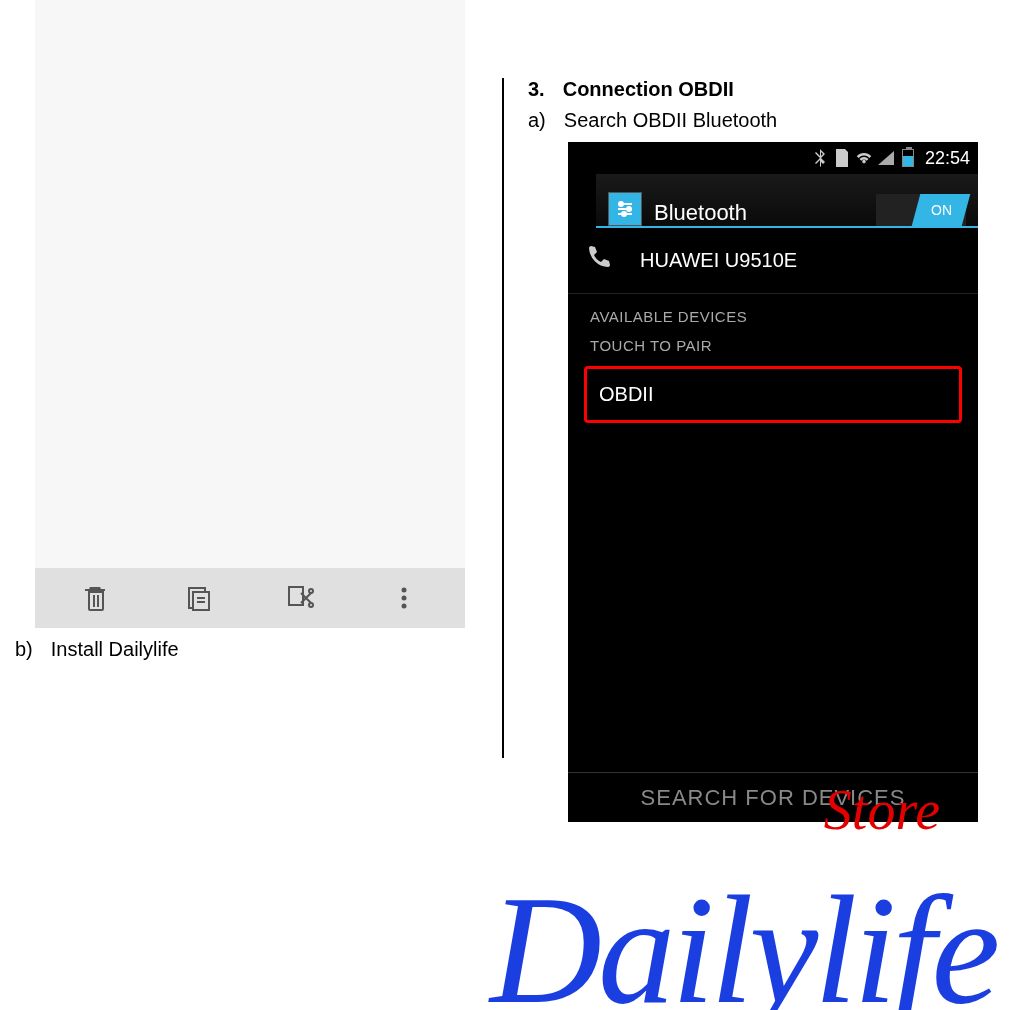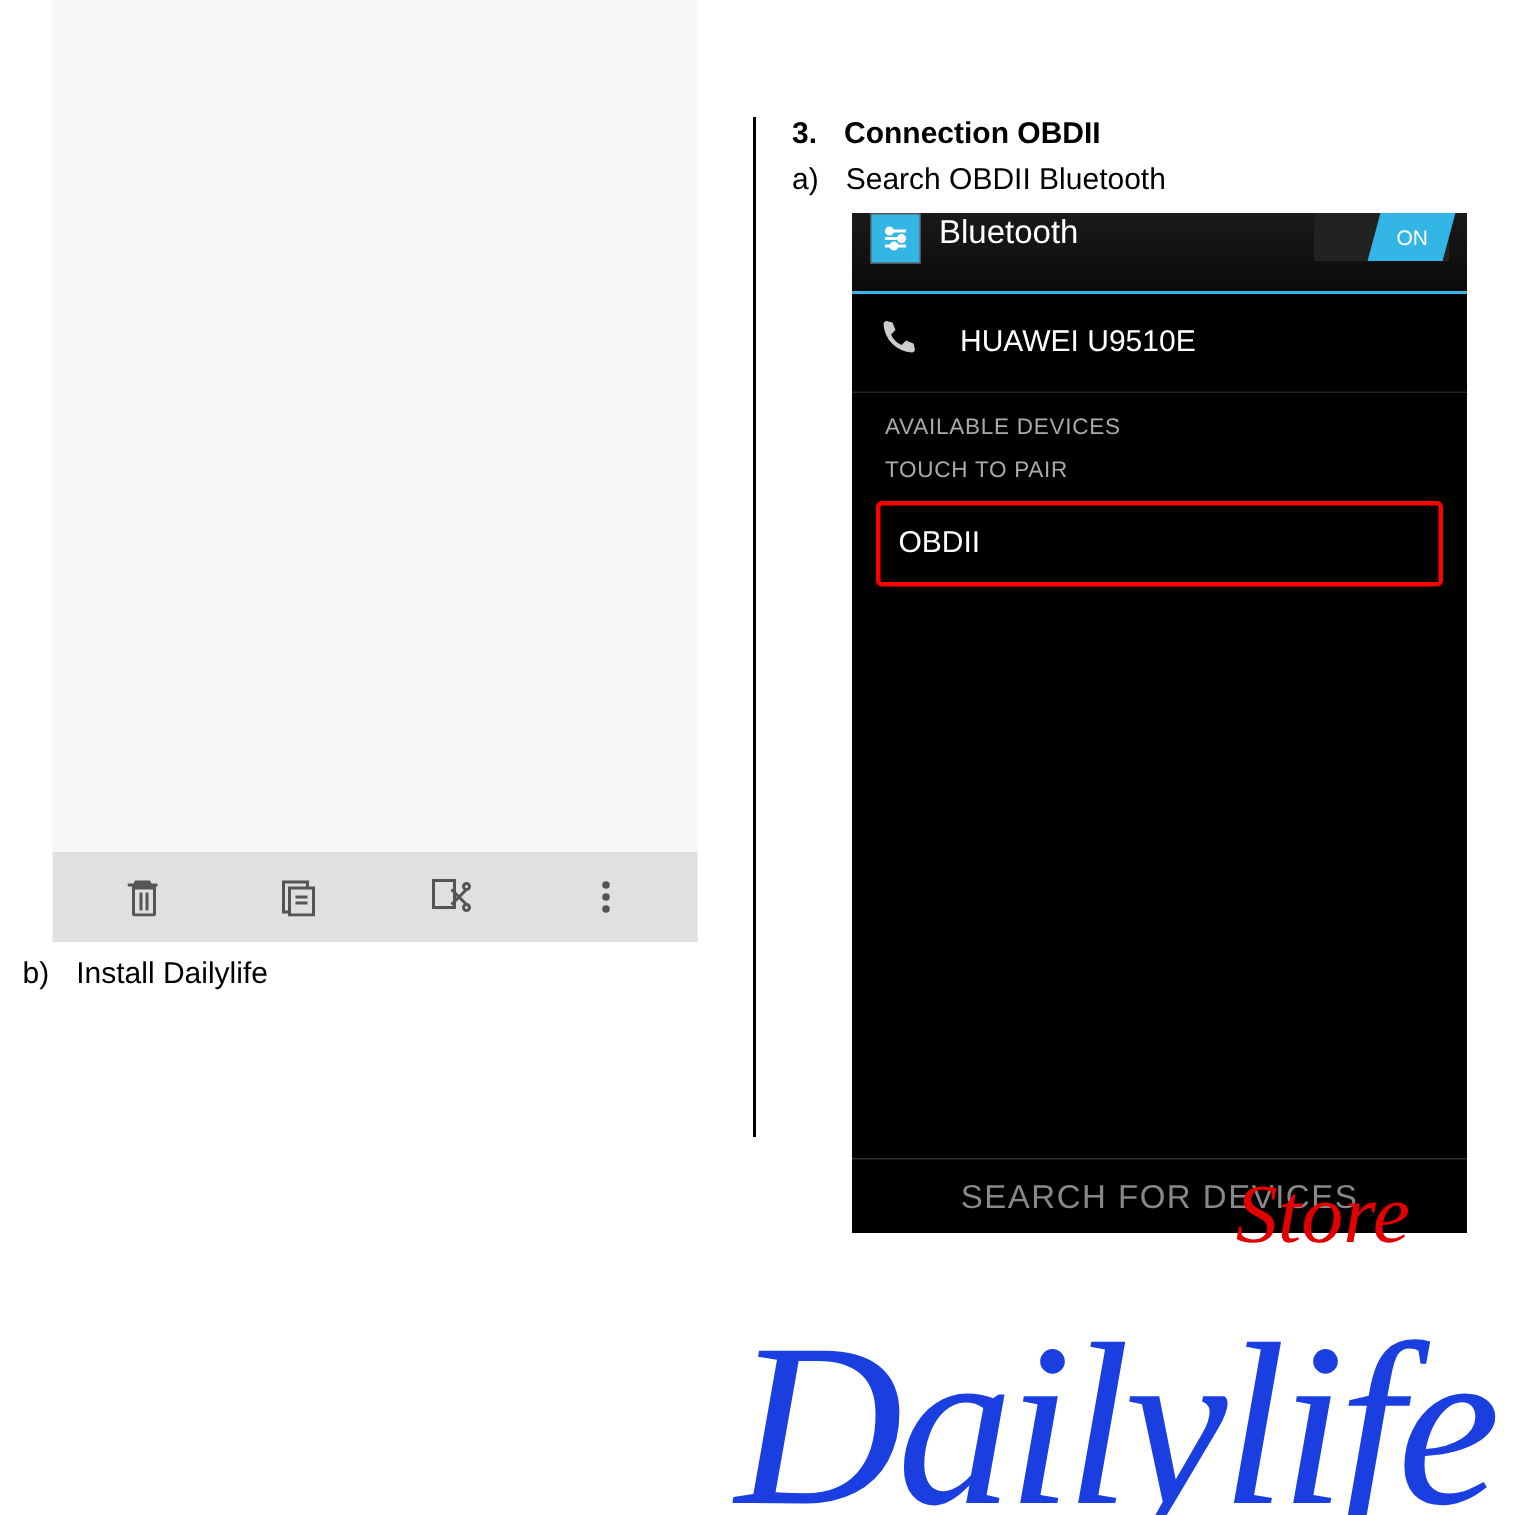--- a/index.html
+++ b/index.html
@@ -102,23 +102,24 @@
     justify-content: center;
     color: #ccc;
     font-size: 14px;
   }
   .status-time { color: #fff; font-size: 18px; margin-left: 4px; }
   .bt-header {
     height: 54px;
     background: linear-gradient(#1a1a1a, #0a0a0a);
     border-bottom: 2px solid #33b5e5;
     display: flex;
-    align-items: flex-start;
+    align-items: flex-end;
     padding: 0 12px;
     gap: 12px;
+    margin-left: 28px;
   }
   .bt-icon {
     width: 34px;
     height: 34px;
     background: #33b5e5;
     border: 1px solid #555;
     display: flex;
     align-items: center;
     justify-content: center;
     color: #fff;
@@ -294,20 +295,44 @@
   <div class="step-title">
     <b>3.</b>
     <b>Connection OBDII</b>
   </div>
   <div class="substep">
     <span>a)</span>
     <span>Search OBDII Bluetooth</span>
   </div>
 
   <div class="phone">
+    <div class="status-bar">
+      <span class="status-icon">
+        <svg width="12" height="18" viewBox="0 0 12 18" fill="#ccc">
+            <path d="M6 0v7L2 3 1 4l5 5-5 5 1 1 4-4v7l5-5-4-4 4-4-5-5zm1 3l2 2-2 2V3zm0 10l2 2-2 2v-4z"></path>
+          </svg>
+      </span>
+      <span class="status-icon">
+        <svg width="16" height="18" viewBox="0 0 16 18" fill="#ccc">
+            <path d="M2 0h9l3 3v15H2V0zm3 10h6v2H5v-2z"></path>
+          </svg>
+      </span>
+      <span class="status-icon">
+        <svg width="20" height="16" viewBox="0 0 20 16" fill="#ccc">
+            <path d="M10 14a2 2 0 100-4 2 2 0 000 4zm-5-5a7 7 0 0110 0l-2 2a4 4 0 00-6 0l-2-2zm-3-3a11 11 0 0116 0l-2 2a8 8 0 00-12 0L2 6z"></path>
+          </svg>
+      </span>
+      <span class="status-icon">
+          <div class="signal"></div>
+        </span>
+      <span class="status-icon">
+          <div class="battery"></div>
+        </span>
+      <span class="status-time">22:54</span>
+    </div>
 
     <div class="bt-header">
       <div class="bt-icon">
         <svg width="22" height="22" viewBox="0 0 22 22" fill="none" stroke="#fff" stroke-width="2">
             <path d="M4 6h14M4 11h14M4 16h14"></path>
             <circle cx="7" cy="6" r="2" fill="#fff"></circle>
             <circle cx="15" cy="11" r="2" fill="#fff"></circle>
             <circle cx="10" cy="16" r="2" fill="#fff"></circle>
           </svg>
       </div>

